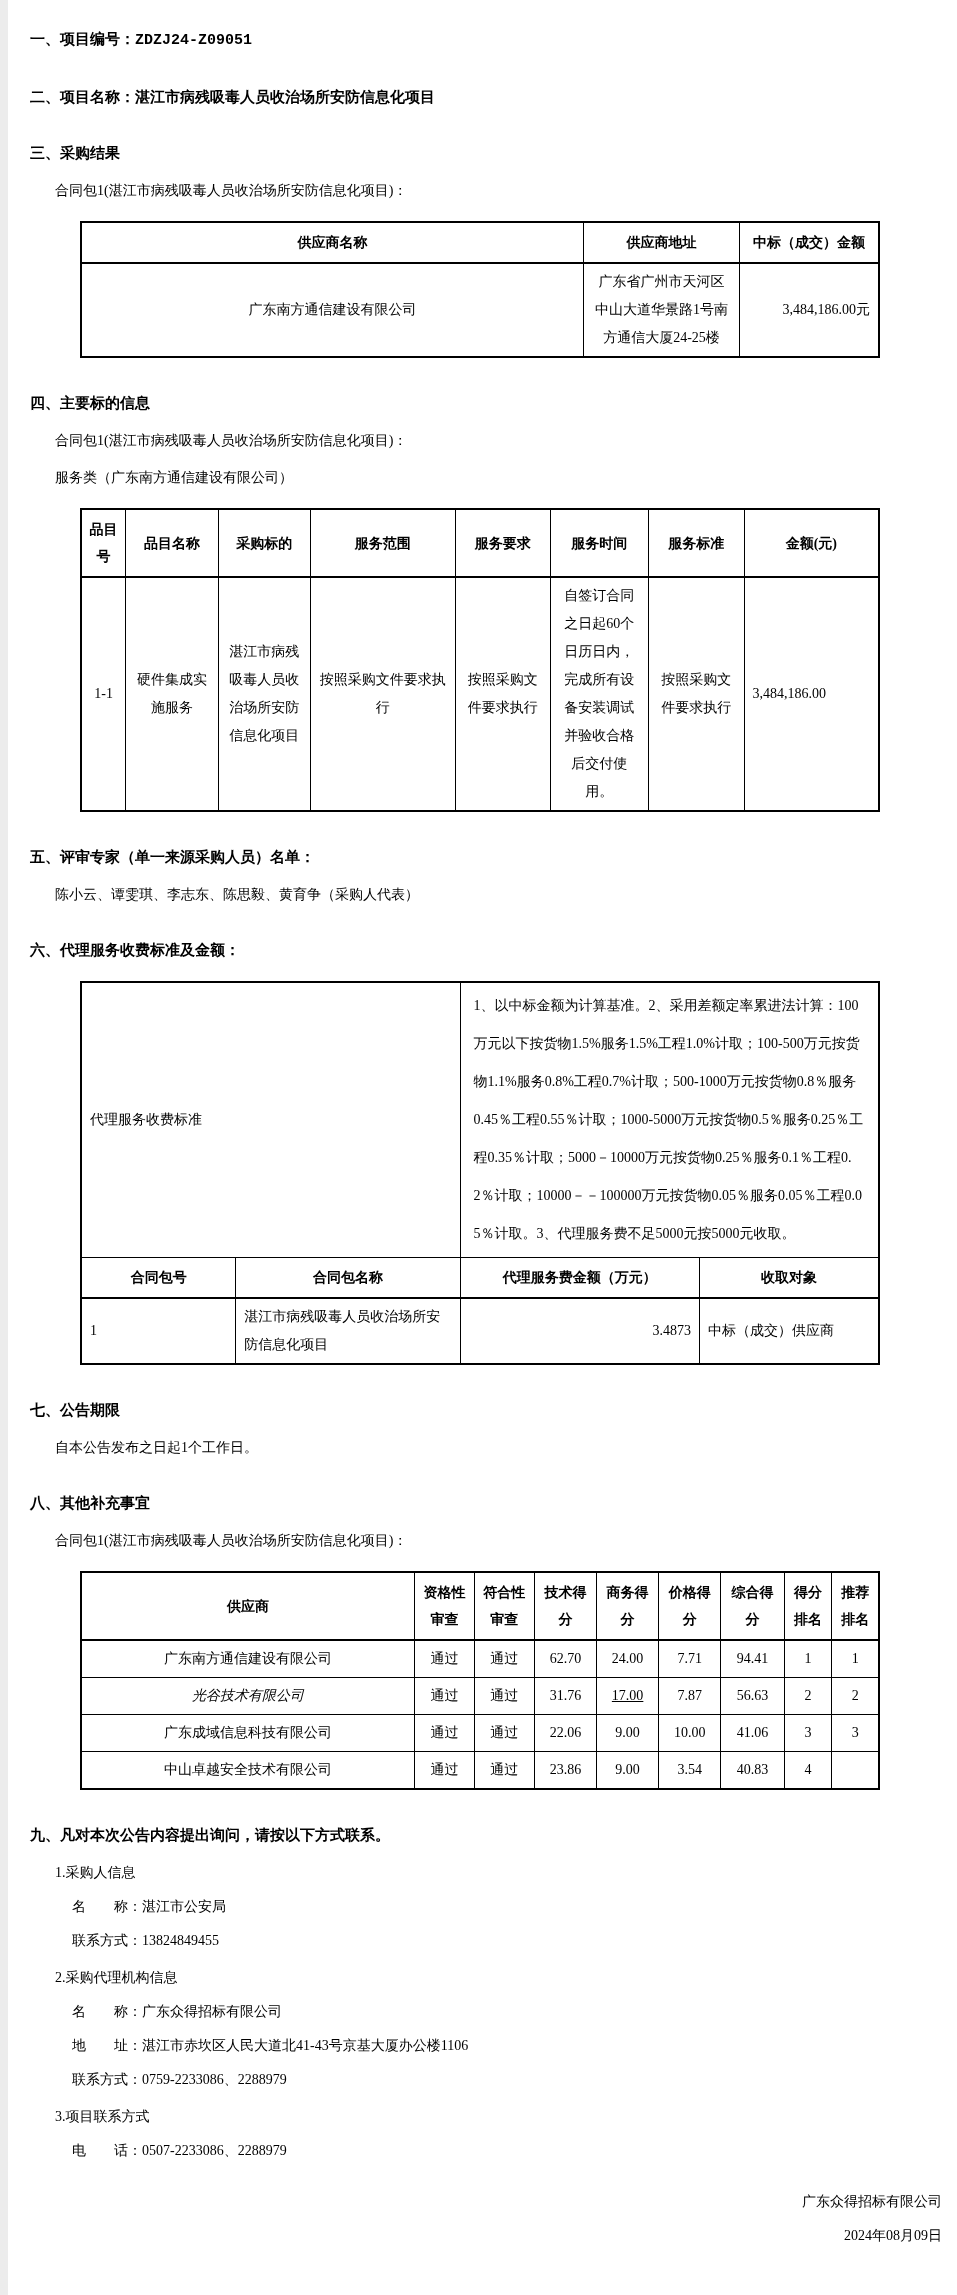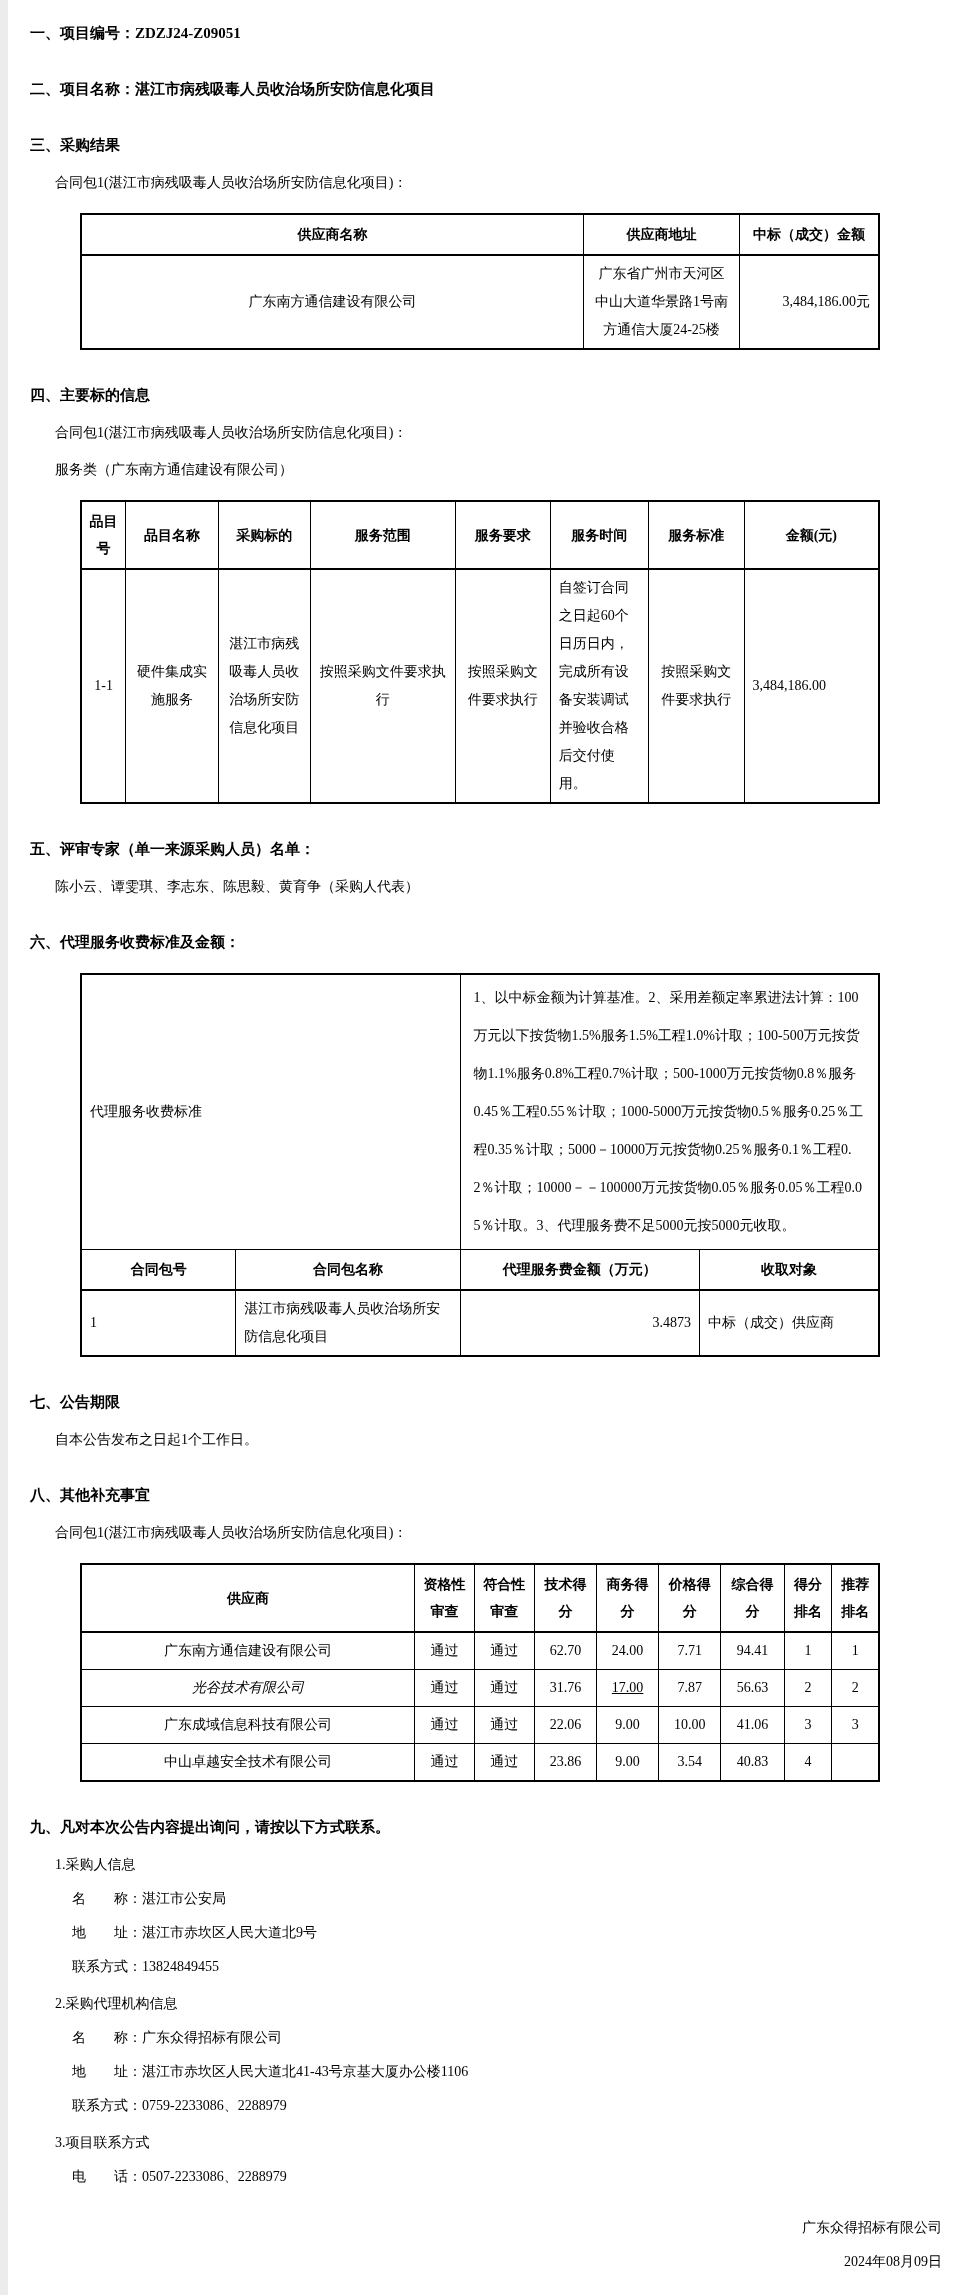--- a/index.html
+++ b/index.html
@@ -12,21 +12,21 @@
     line-height:21px;
   }
   .page{position:relative;min-height:2295px;padding:12px 0 26px 0;box-sizing:border-box;}
   .left-edge{position:absolute;left:0;top:0;bottom:0;width:8px;background:#ececec;}
   h2.sec{
     font-size:15px;
     font-weight:bold;
     margin:34px 30px 0 30px;
     line-height:22px;
   }
-  h2.sec.first{margin-top:10px;}
+  h2.sec.first{margin-top:18px;font-family:Liberation Mono, monospace;}
   p.l1{margin:16px 30px 0 55px;}
   p.l2{margin:13px 30px 0 72px;}
   table.doc-table{
     border-collapse:collapse;
     table-layout:fixed;
     width:800px;
     margin:20px 0 0 80px;
     border:2px solid #000;
   }
   .doc-table th,.doc-table td{
@@ -119,21 +119,21 @@
           <th>金额(元)</th>
         </tr>
       </thead>
       <tbody>
         <tr>
           <td style="text-align: center;">1-1</td>
           <td style="text-align: center;">硬件集成实施服务</td>
           <td style="text-align: center;">湛江市病残吸毒人员收治场所安防信息化项目</td>
           <td style="text-align: center;">按照采购文件要求执行</td>
           <td style="text-align: center;">按照采购文件要求执行</td>
-          <td style="text-align: left;">自签订合同之日起60个日历日内，完成所有设备安装调试并验收合格后交付使用。</td>
+          <td style="text-align: center;">自签订合同之日起60个日历日内，完成所有设备安装调试并验收合格后交付使用。</td>
           <td style="text-align: center;">按照采购文件要求执行</td>
           <td style="text-align: left;">3,484,186.00</td>
         </tr>
       </tbody>
     </table>
 
   <h2 class="sec">五、评审专家（单一来源采购人员）名单：</h2>
   <p class="l1">陈小云、谭雯琪、李志东、陈思毅、黄育争（采购人代表）</p>
 
   <h2 class="sec">六、代理服务收费标准及金额：</h2>
@@ -241,21 +241,20 @@
           <td style="text-align: center;">4</td>
           <td style="text-align: center;"></td>
         </tr>
       </tbody>
     </table>
 
   <h2 class="sec">九、凡对本次公告内容提出询问，请按以下方式联系。</h2>
 
   <p class="l1">1.采购人信息</p>
   <p class="l2">名　　称：湛江市公安局</p>
-  <p class="l2">地　　址：湛江市赤坎区人民大道北9号</p>
   <p class="l2">联系方式：13824849455</p>
 
   <p class="l1">2.采购代理机构信息</p>
   <p class="l2">名　　称：广东众得招标有限公司</p>
   <p class="l2">地　　址：湛江市赤坎区人民大道北41-43号京基大厦办公楼1106</p>
   <p class="l2">联系方式：0759-2233086、2288979</p>
 
   <p class="l1">3.项目联系方式</p>
   <p class="l2">电　　话：0507-2233086、2288979</p>
 

